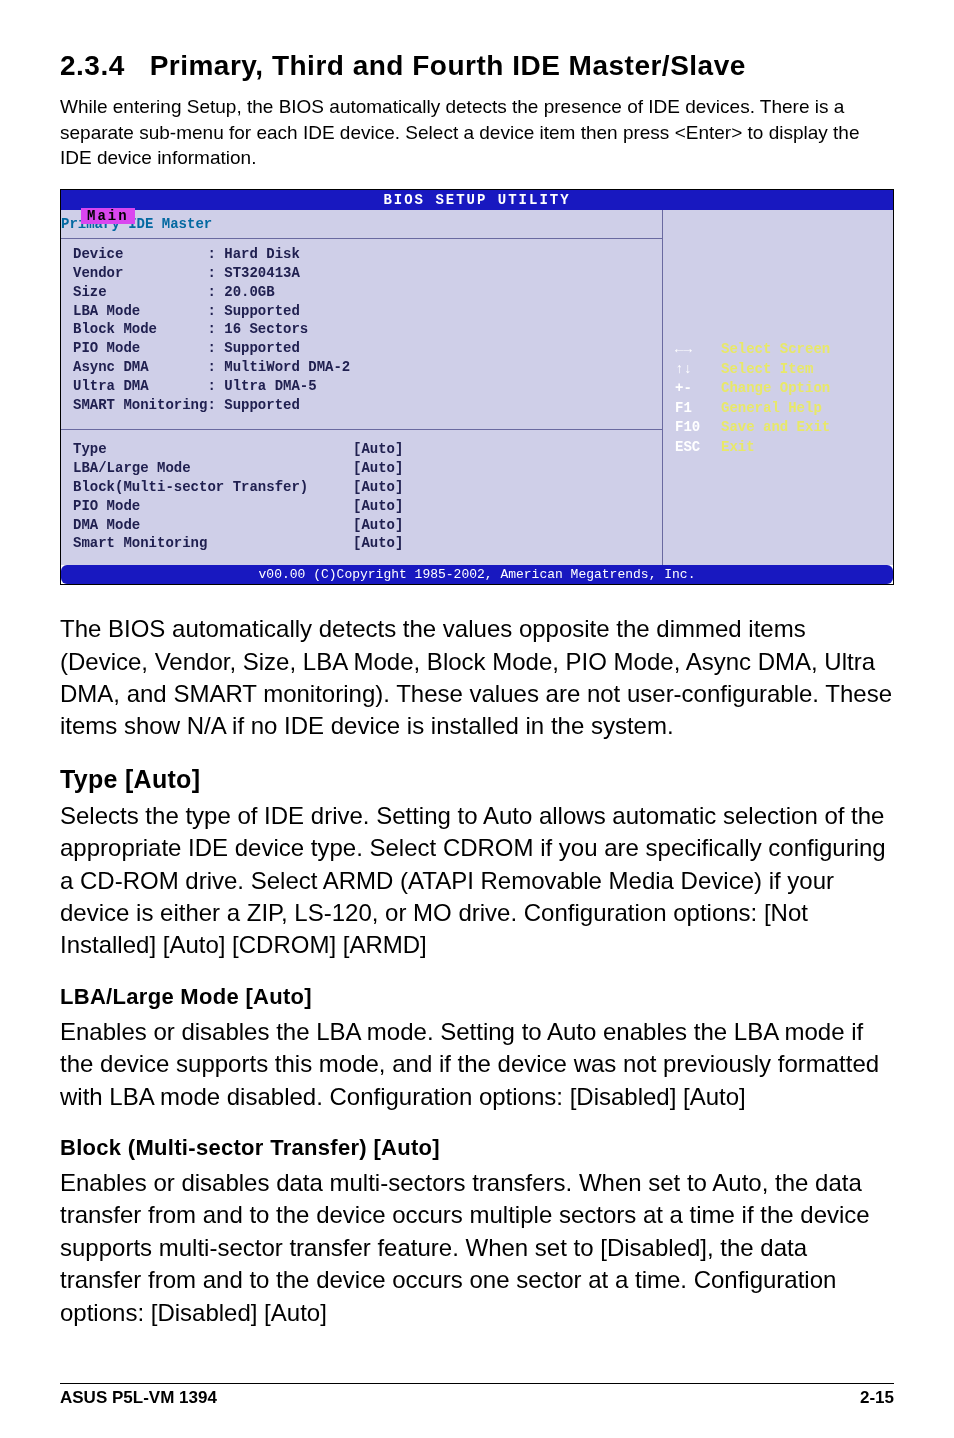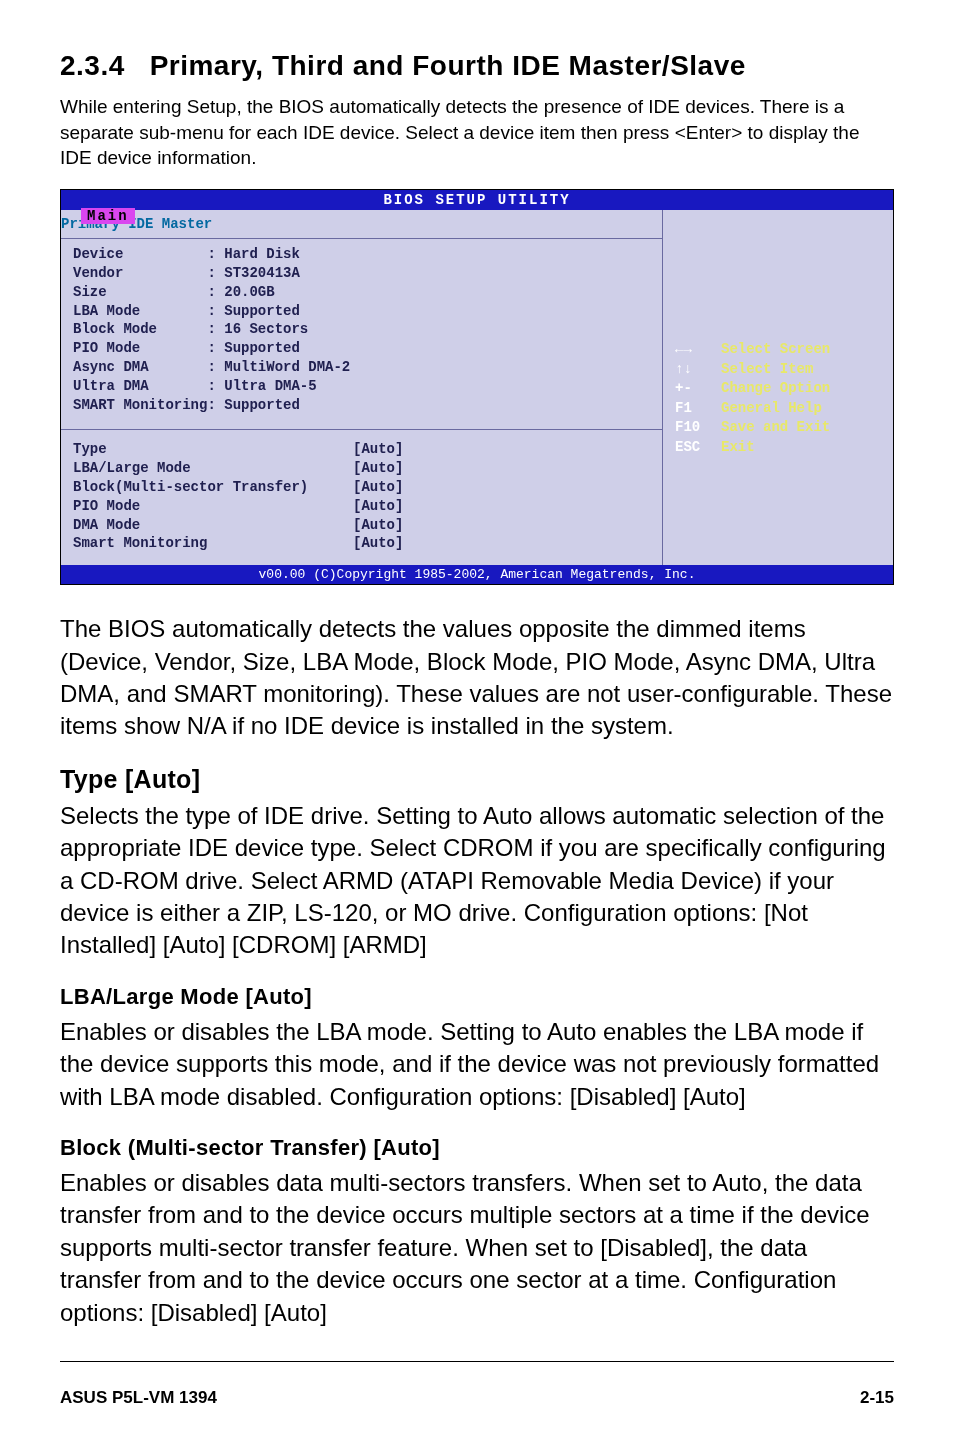--- a/index.html
+++ b/index.html
@@ -105,20 +105,21 @@
     .bios-help .hk .desc {
       color: #e8e868;
     }
     .bios-footer {
       background: #1818c0;
       color: #fff;
       text-align: center;
       padding: 2px 0;
       font-family: "Courier New", monospace;
       font-size: 13px;
+      border-radius: 6px;
     }
     p.body-text {
       font-size: 24px;
       line-height: 1.35;
       margin-bottom: 22px;
     }
     h2.sub-title {
       font-size: 25px;
       font-weight: bold;
       margin-bottom: 6px;
@@ -129,21 +130,21 @@
       font-weight: bold;
       margin-bottom: 6px;
       letter-spacing: 0.3px;
     }
     .footer-bar {
       position: absolute;
       bottom: 30px;
       left: 60px;
       right: 60px;
       border-top: 1px solid #000;
-      padding-top: 26px;
+      padding-top: 4px;
       display: flex;
       justify-content: space-between;
       font-size: 17px;
       font-weight: bold;
     }
   </style>
 </head>
 <body>
 
 <h1 class="section-title">

